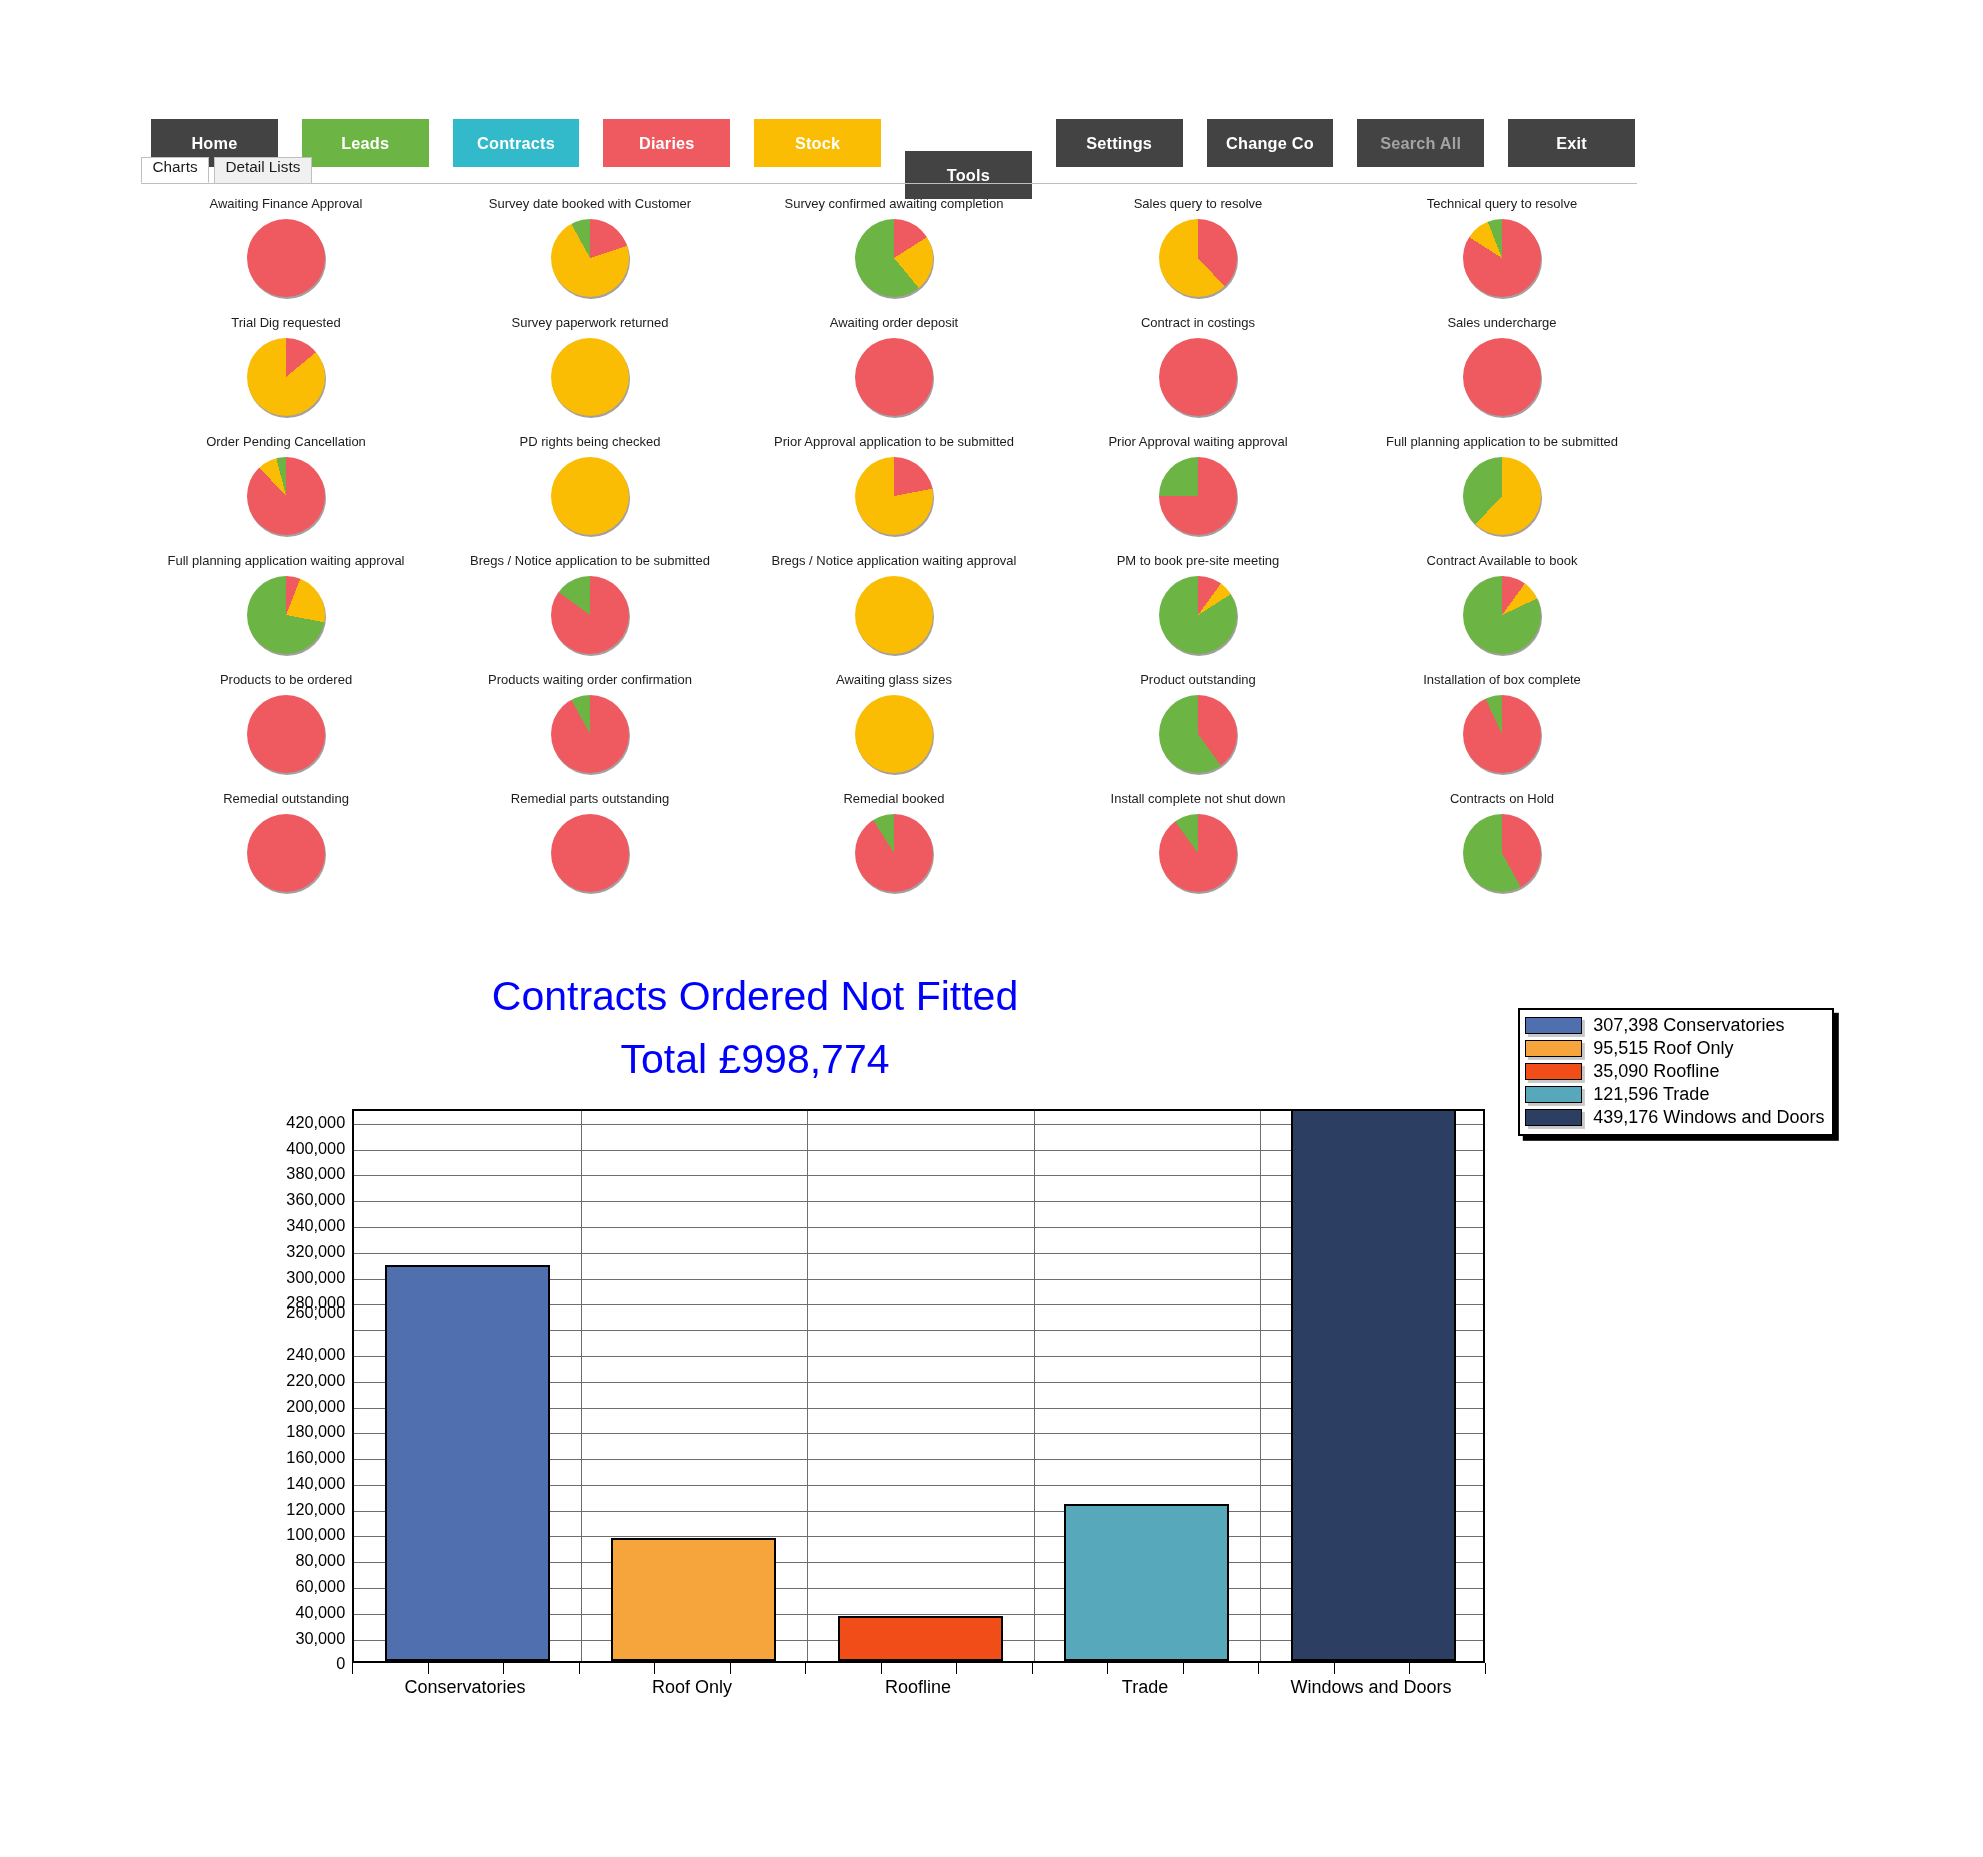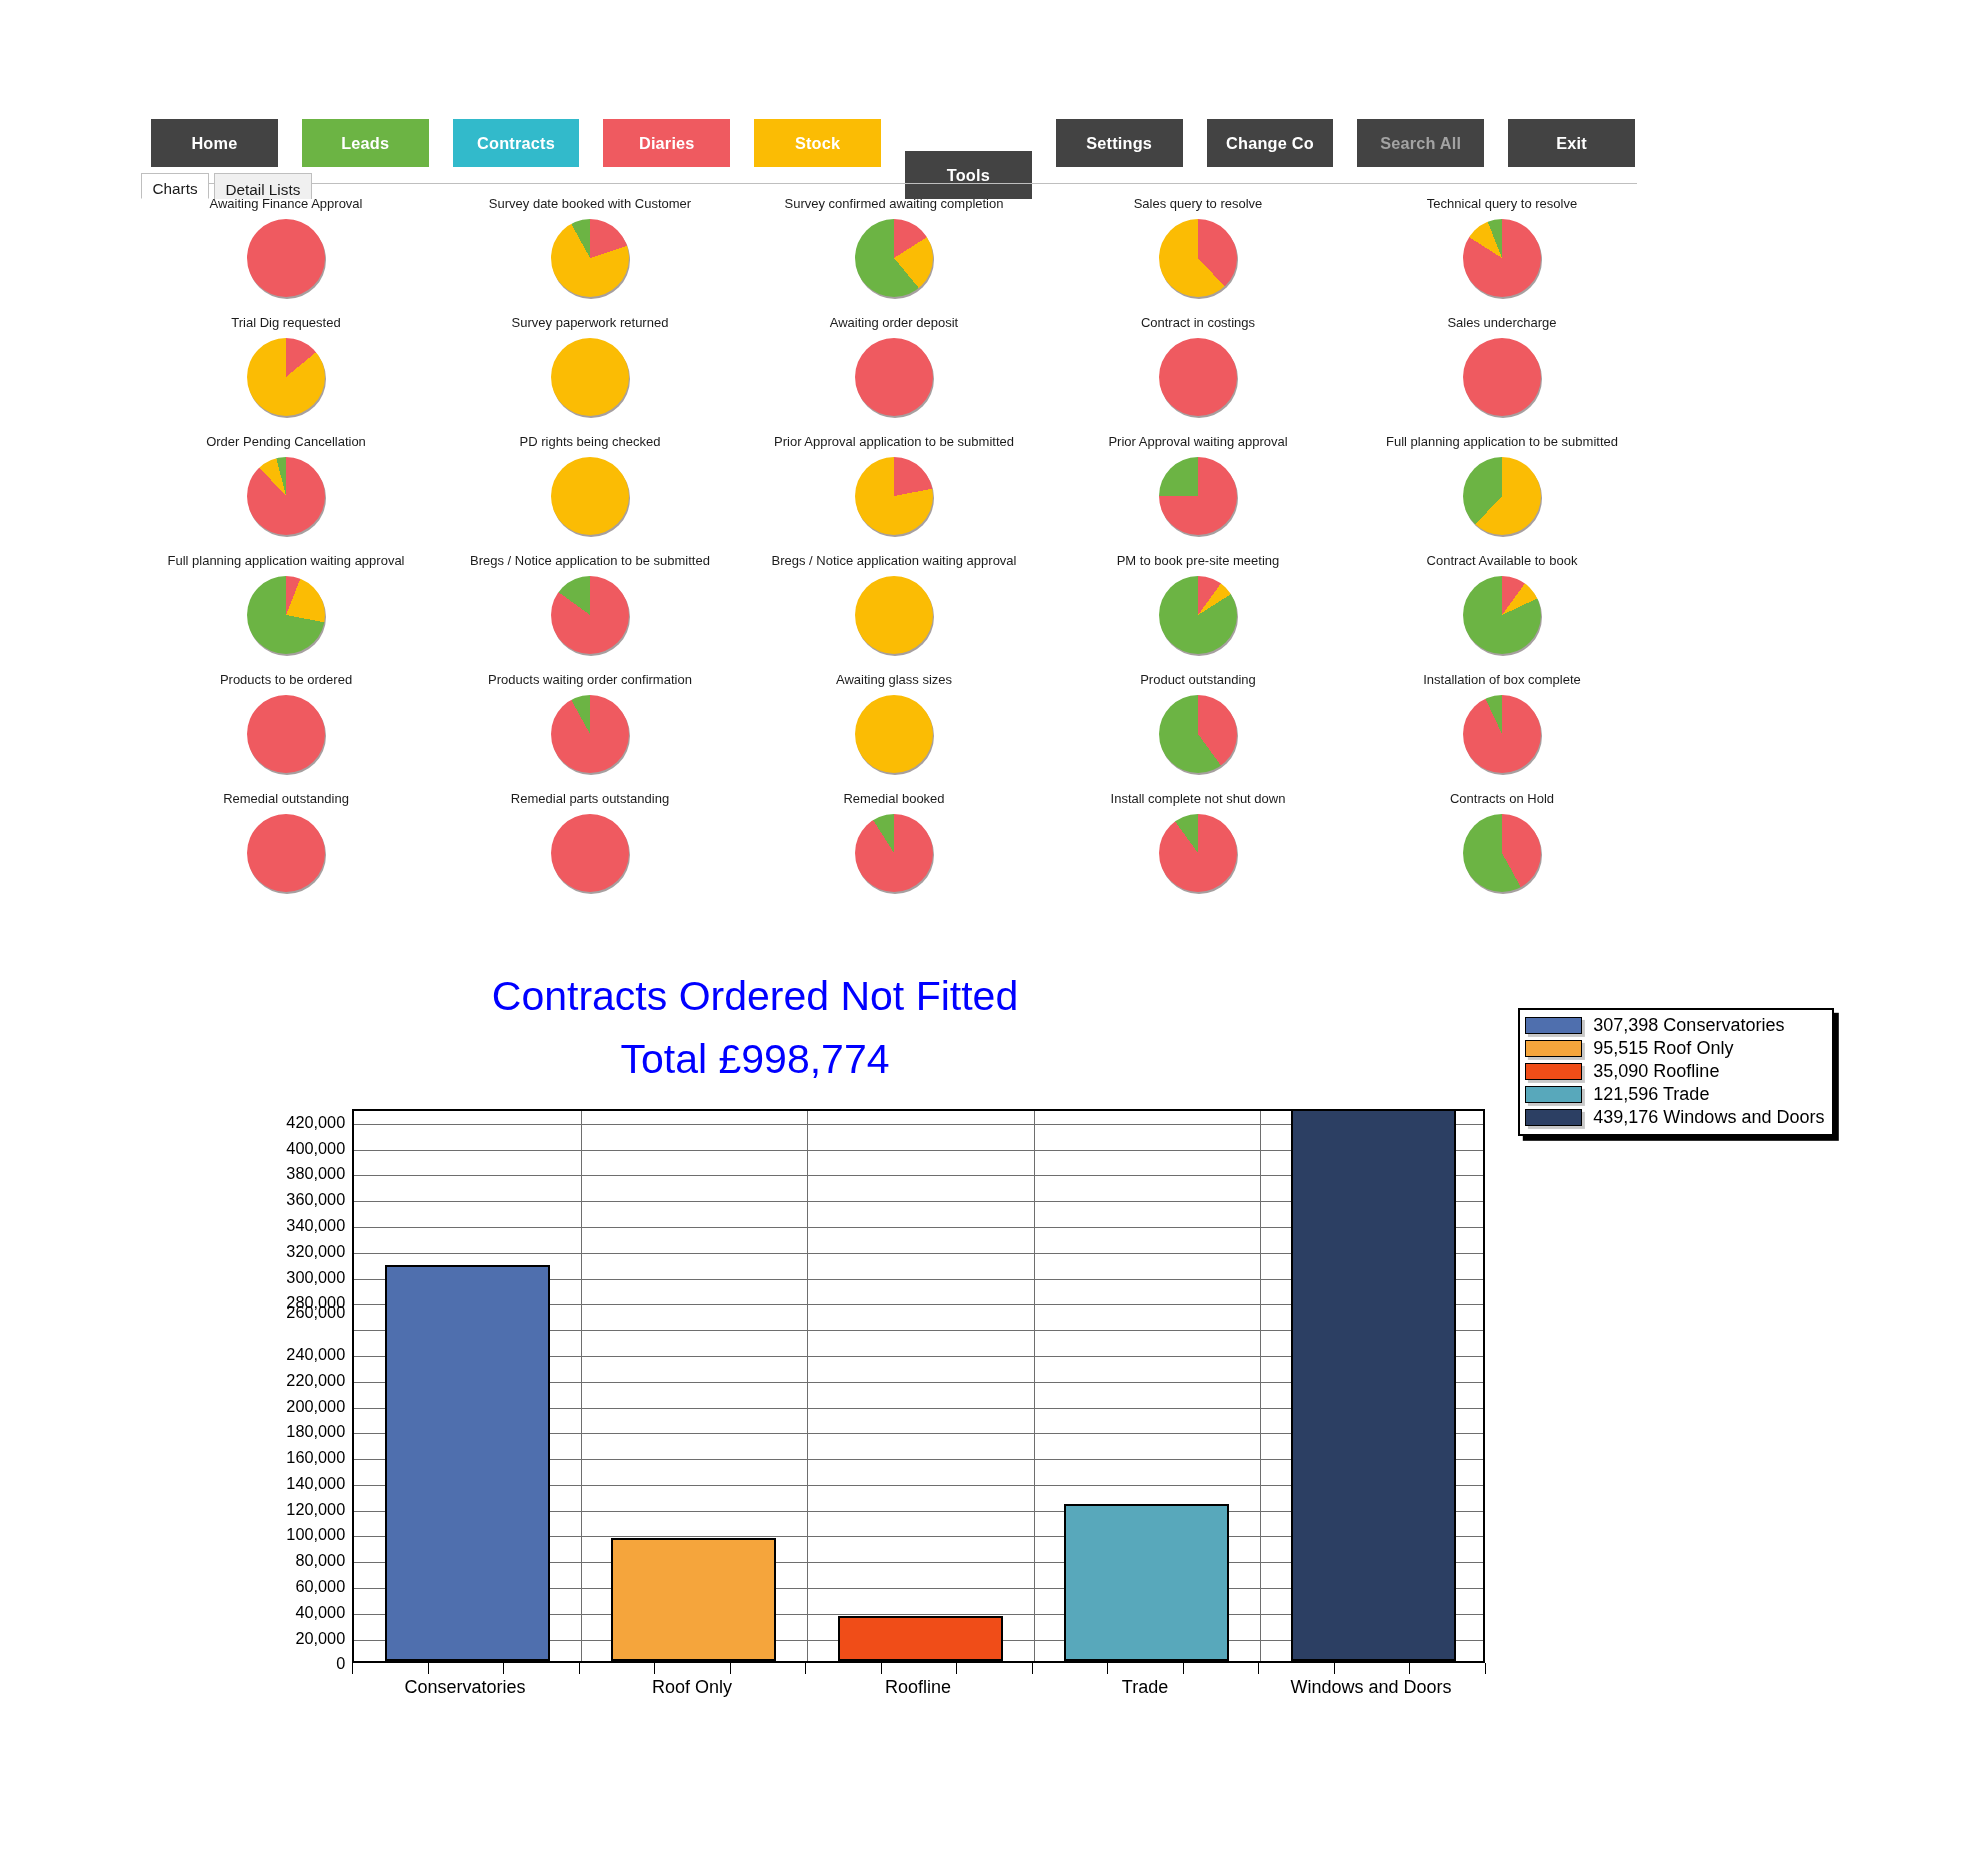--- a/index.html
+++ b/index.html
@@ -48,25 +48,25 @@
     position: absolute;
     left: 141px;
     top: 157px;
     width: 1496px;
     height: 27px;
     border-bottom: 1px solid #bfbfbf;
     box-sizing: border-box;
   }
   .tab {
     position: absolute;
-    top: 16px;
+    top: 0;
     height: 26px;
     padding: 0 10.5px;
     display: flex;
-    align-items: flex-end;
+    align-items: flex-start;
     font-size: 15.3px;
     color: #1a1a1a;
     font-family: "Liberation Sans", sans-serif;
     box-sizing: border-box;
   }
   .tab.active {
     left: 0;
     background: #ffffff;
     border: 1px solid #bfbfbf;
     border-bottom: 1px solid #ffffff;
@@ -542,21 +542,21 @@
       </div>
       <div class="legend-row">
         <div class="legend-swatch" style="background: rgb(44, 63, 99);"></div>
         <div class="legend-text">439,176 Windows and Doors</div>
       </div>
     </div>
 
   <div class="plot-outer">
     <div class="y-axis-labels" id="y-axis-labels">
         <div class="y-tick-label" style="top: 554px;">0</div>
-        <div class="y-tick-label" style="top: 529px;">20,000</div>
+        <div class="y-tick-label" style="top: 529px;">30,000</div>
         <div class="y-tick-label" style="top: 503px;">40,000</div>
         <div class="y-tick-label" style="top: 477px;">60,000</div>
         <div class="y-tick-label" style="top: 451px;">80,000</div>
         <div class="y-tick-label" style="top: 425px;">100,000</div>
         <div class="y-tick-label" style="top: 400px;">120,000</div>
         <div class="y-tick-label" style="top: 374px;">140,000</div>
         <div class="y-tick-label" style="top: 348px;">160,000</div>
         <div class="y-tick-label" style="top: 322px;">180,000</div>
         <div class="y-tick-label" style="top: 297px;">200,000</div>
         <div class="y-tick-label" style="top: 271px;">220,000</div>

